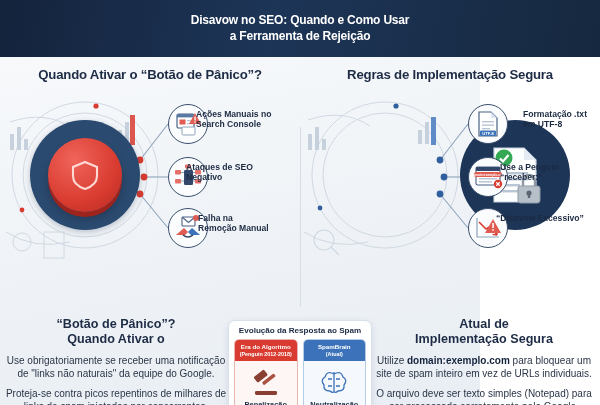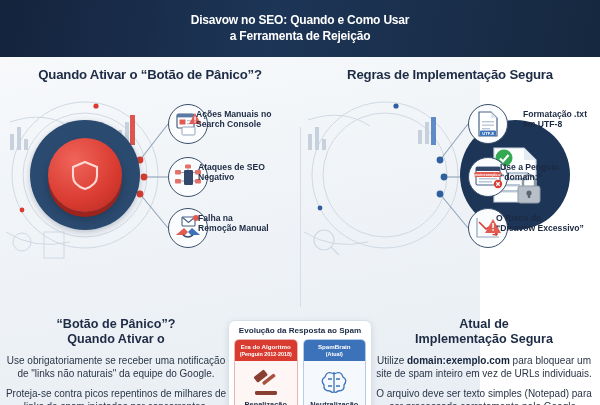--- a/index.html
+++ b/index.html
@@ -215,21 +215,21 @@
             </g>
             <g stroke="#8fa3bb" stroke-width="1">
               <path d="M7 8.5 H10"></path>
                 <path d="M7 17 H10"></path>
               <path d="M19 8.5 H21"></path>
                 <path d="M19 17 H21"></path>
               <path d="M14 4.5 V6"></path>
             </g>
           </svg>
         </div>
-        <div class="node-label" style="left:198px; top:80px;">
+        <div class="node-label" style="left:186px; top:80px;">
           <div>Ataques de SEO</div>
           <div>Negativo</div>
         </div>
 
         <div class="node" style="left:168px; top:126px;">
           <svg width="28" height="26" viewBox="0 0 28 26">
             <rect x="8" y="2" width="13" height="9" rx="1" fill="#fff" stroke="#4a6285" stroke-width="1.1"></rect>
             <path d="M8 2 L14.5 7.5 L21 2" fill="none" stroke="#4a6285" stroke-width="1.1"></path>
             <circle cx="22" cy="3" r="3" fill="#e05c52"></circle>
             <path d="M2 20 L10 13 L14 17 L11 20 Z" fill="#e05c52"></path>
@@ -328,35 +328,34 @@
               <rect x="6" y="17" width="13" height="1.5"></rect>
             </g>
             <rect x="1" y="8" width="28" height="5" rx="2.3" fill="#e05c52"></rect>
             <text x="15" y="11.9" font-size="3.3" fill="#fff" text-anchor="middle" font-family="Liberation Sans, sans-serif" font-weight="bold">domain:exemplo.com</text>
             <circle cx="25" cy="20" r="4.2" fill="#d93b30"></circle>
             <path d="M23.3 18.3 L26.7 21.7 M26.7 18.3 L23.3 21.7" stroke="#fff" stroke-width="1.3"></path>
           </svg>
         </div>
         <div class="node-label" style="left:200px; top:80px;">
           <div>Use a Penguin</div>
-          <div>“domain:”</div>
+          <div>“receber:”</div>
         </div>
 
         <div class="node" style="left:168px; top:126px;">
           <svg width="28" height="26" viewBox="0 0 28 26">
             <path d="M3 3 V22 H25" fill="none" stroke="#8fa3bb" stroke-width="1.2"></path>
             <path d="M5 7 L12 14 L17 11 L23 20" fill="none" stroke="#d93b30" stroke-width="1.6"></path>
             <path d="M23 20 L18.5 19.4 M23 20 L22.6 15.6" fill="none" stroke="#d93b30" stroke-width="1.4"></path>
             <path d="M19 4 L27 18 H11 Z" fill="#e05c52"></path>
             <rect x="18.3" y="8" width="1.5" height="5" fill="#fff"></rect>
             <rect x="18.3" y="14.2" width="1.5" height="1.5" fill="#fff"></rect>
           </svg>
         </div>
         <div class="node-label" style="left:196px; top:131px;">
-          <div>O Risco do</div>
           <div>“Disavow Excessivo”</div>
         </div>
       </div>
     </div>
 
     <div class="bottom">
 
       <div class="col col-left">
         <div class="col-title">
           <div>“Botão de Pânico”?</div>

